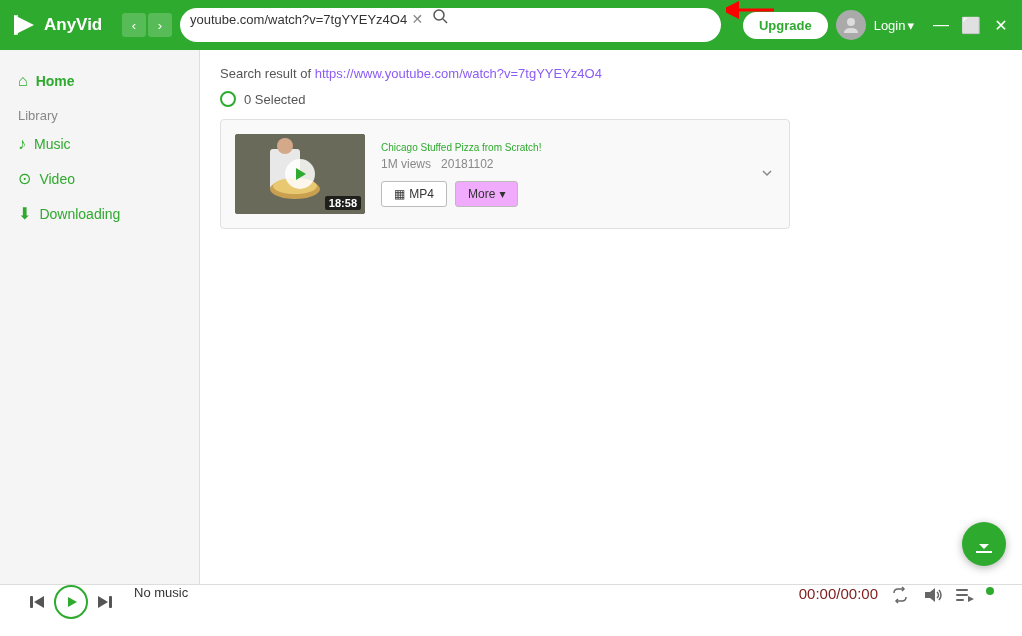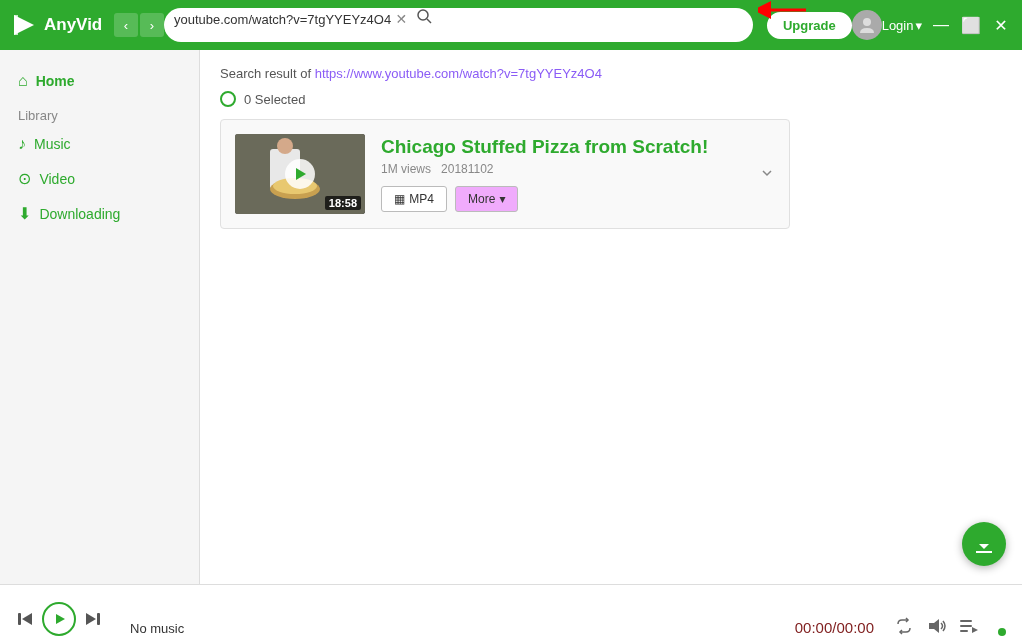--- a/index.html
+++ b/index.html
@@ -6,20 +6,21 @@
     body { width: 1022px; height: 636px; font-family: 'Segoe UI', Arial, sans-serif; overflow: hidden; background: #f0f0f0; }
 
     
     .titlebar {
       width: 100%;
       height: 50px;
       background: #2eaa2e;
       display: flex;
       align-items: center;
       padding: 0 10px;
+      gap: 8px;
     }
     .logo-area {
       display: flex;
       align-items: center;
       gap: 6px;
       min-width: 100px;
     }
     .logo-icon {
       width: 28px;
       height: 28px;
@@ -253,22 +254,22 @@
       color: white;
       font-size: 11px;
       padding: 1px 4px;
       border-radius: 2px;
     }
     .video-info {
       flex: 1;
     }
     .video-title {
       color: #2eaa2e;
-      font-size: 19px;
-      font-weight: bold;
+      font-size: 10px;
+      font-weight: normal;
       margin-bottom: 4px;
       cursor: pointer;
     }
     .video-meta {
       font-size: 12px;
       color: #888;
       margin-bottom: 10px;
     }
     .video-actions {
       display: flex;
@@ -305,23 +306,23 @@
       margin-left: auto;
       cursor: pointer;
     }
 
     
     .player-bar {
       height: 52px;
       background: white;
       border-top: 1px solid #ddd;
       display: flex;
-      align-items: flex-end;
-      padding: 0 16px;
-      gap: 20px;
+      align-items: flex-start;
+      padding: 0 28px;
+      gap: 12px;
     }
     .player-controls {
       display: flex;
       align-items: center;
       gap: 8px;
     }
     .ctrl-btn {
       background: none;
       border: none;
       cursor: pointer;

